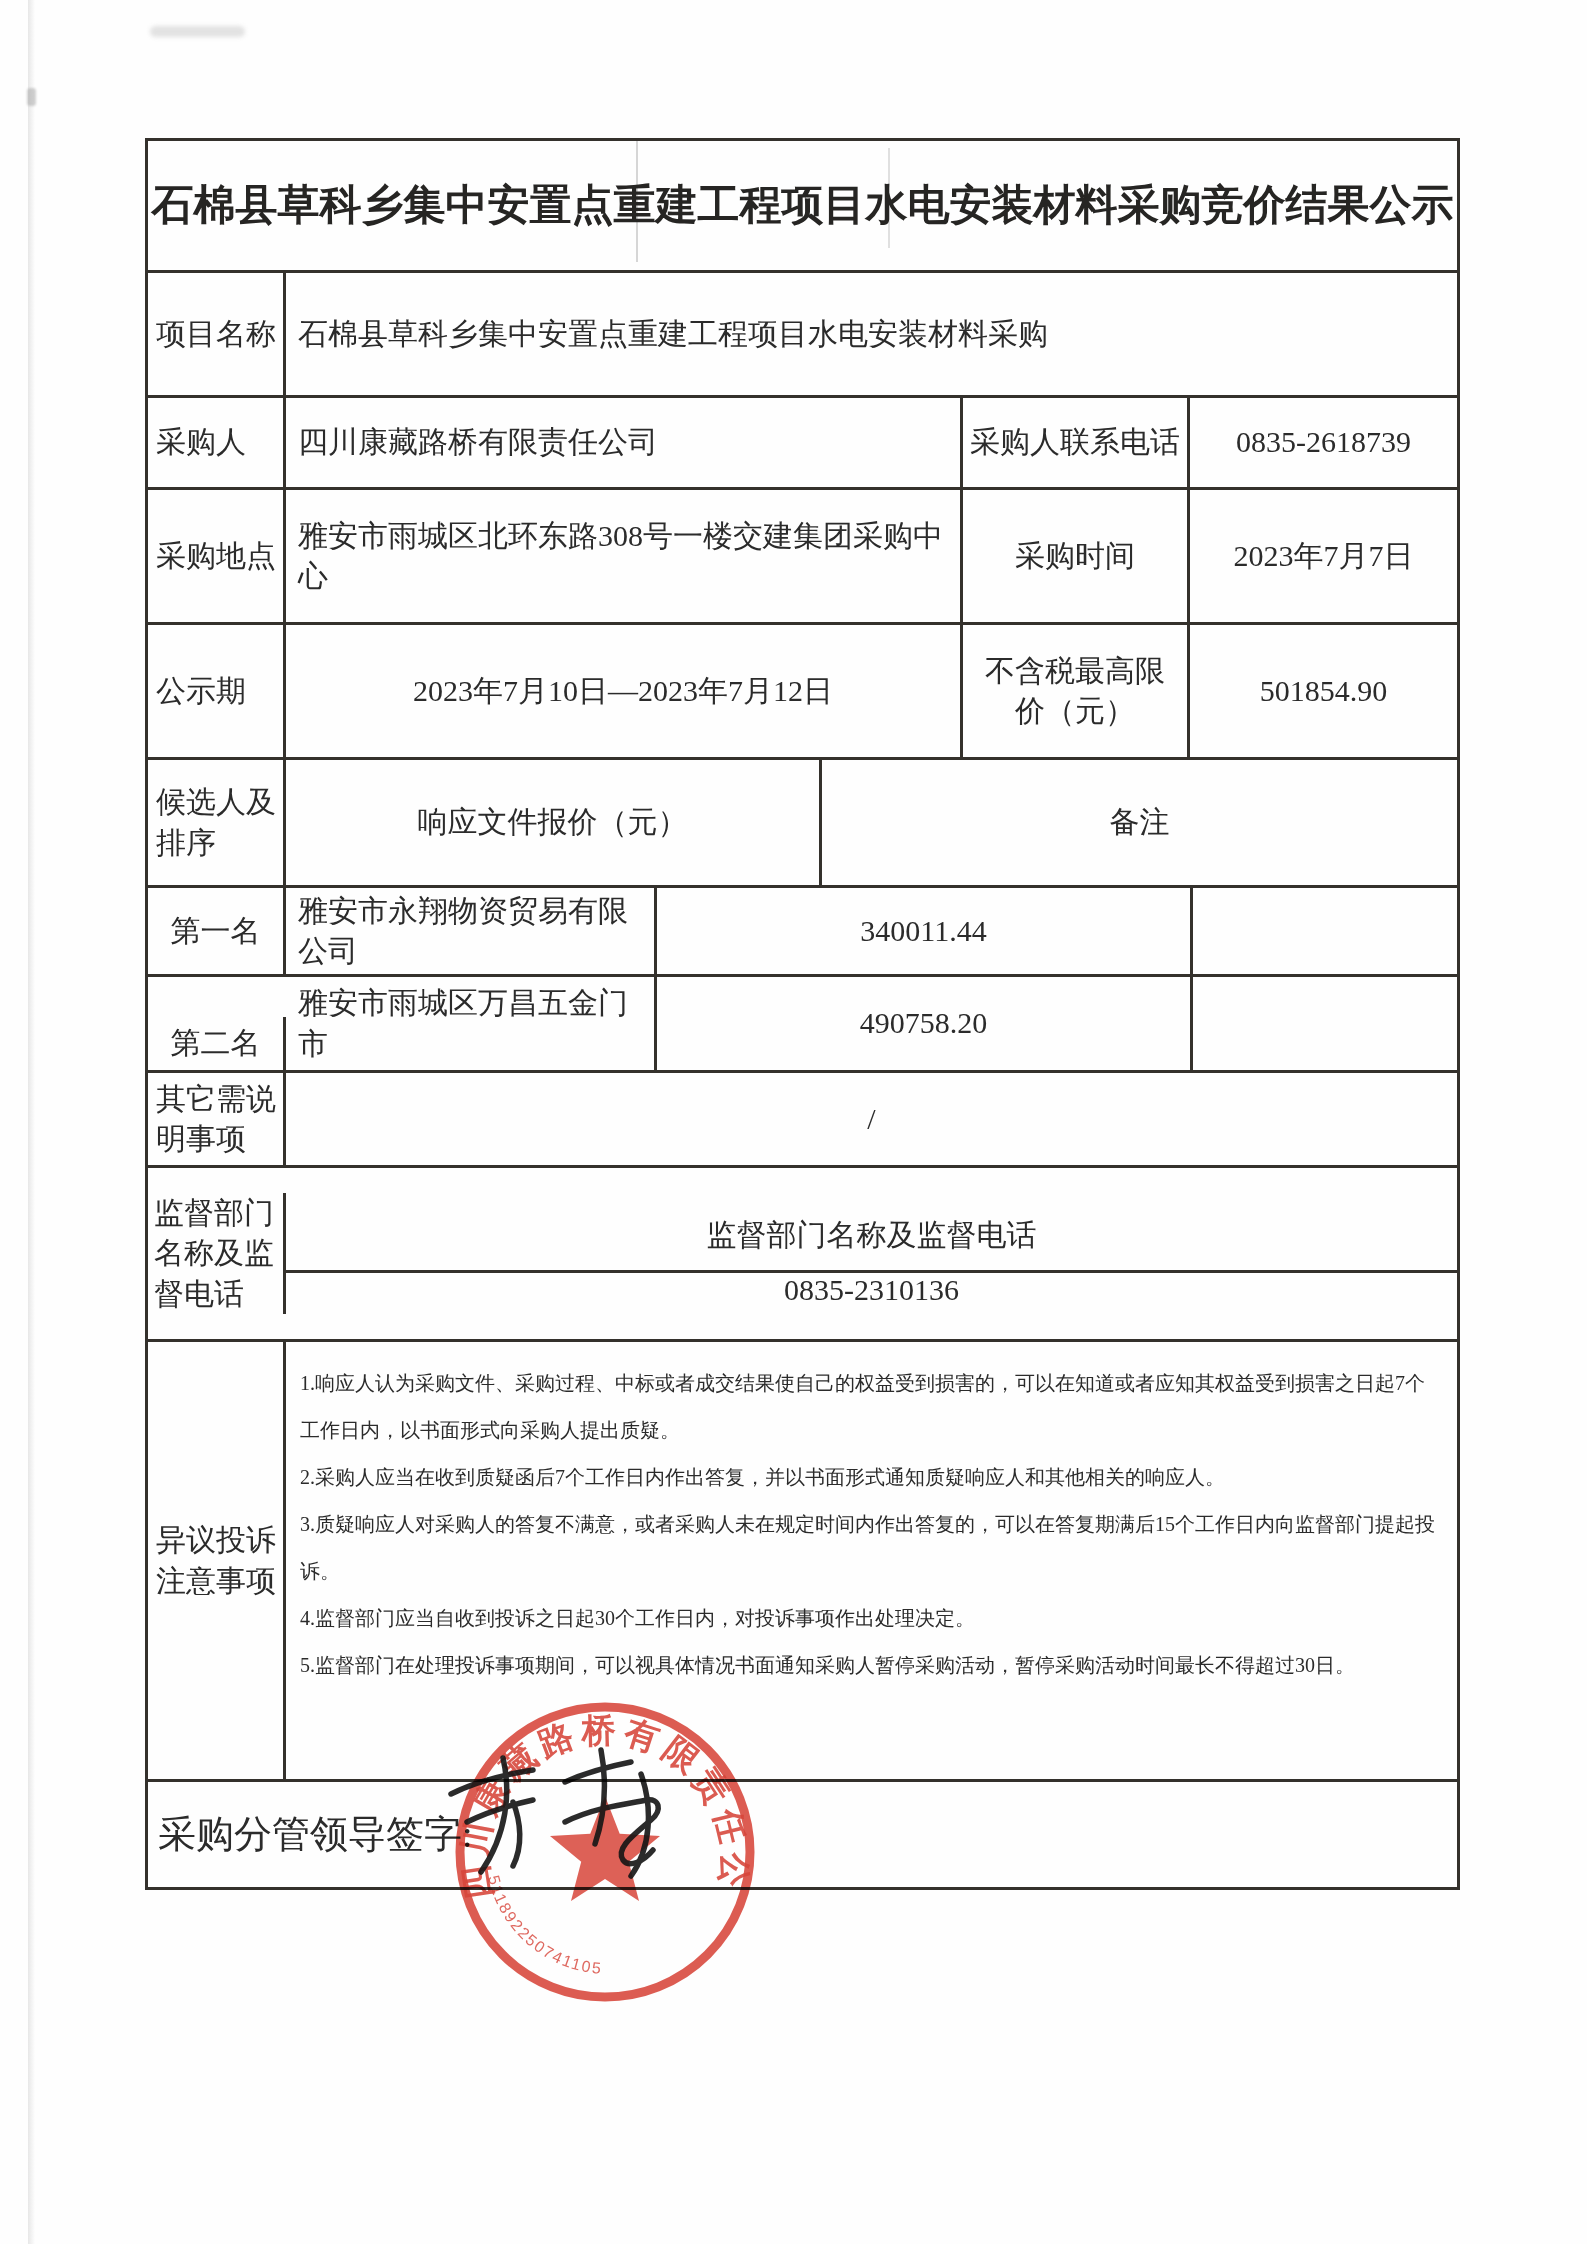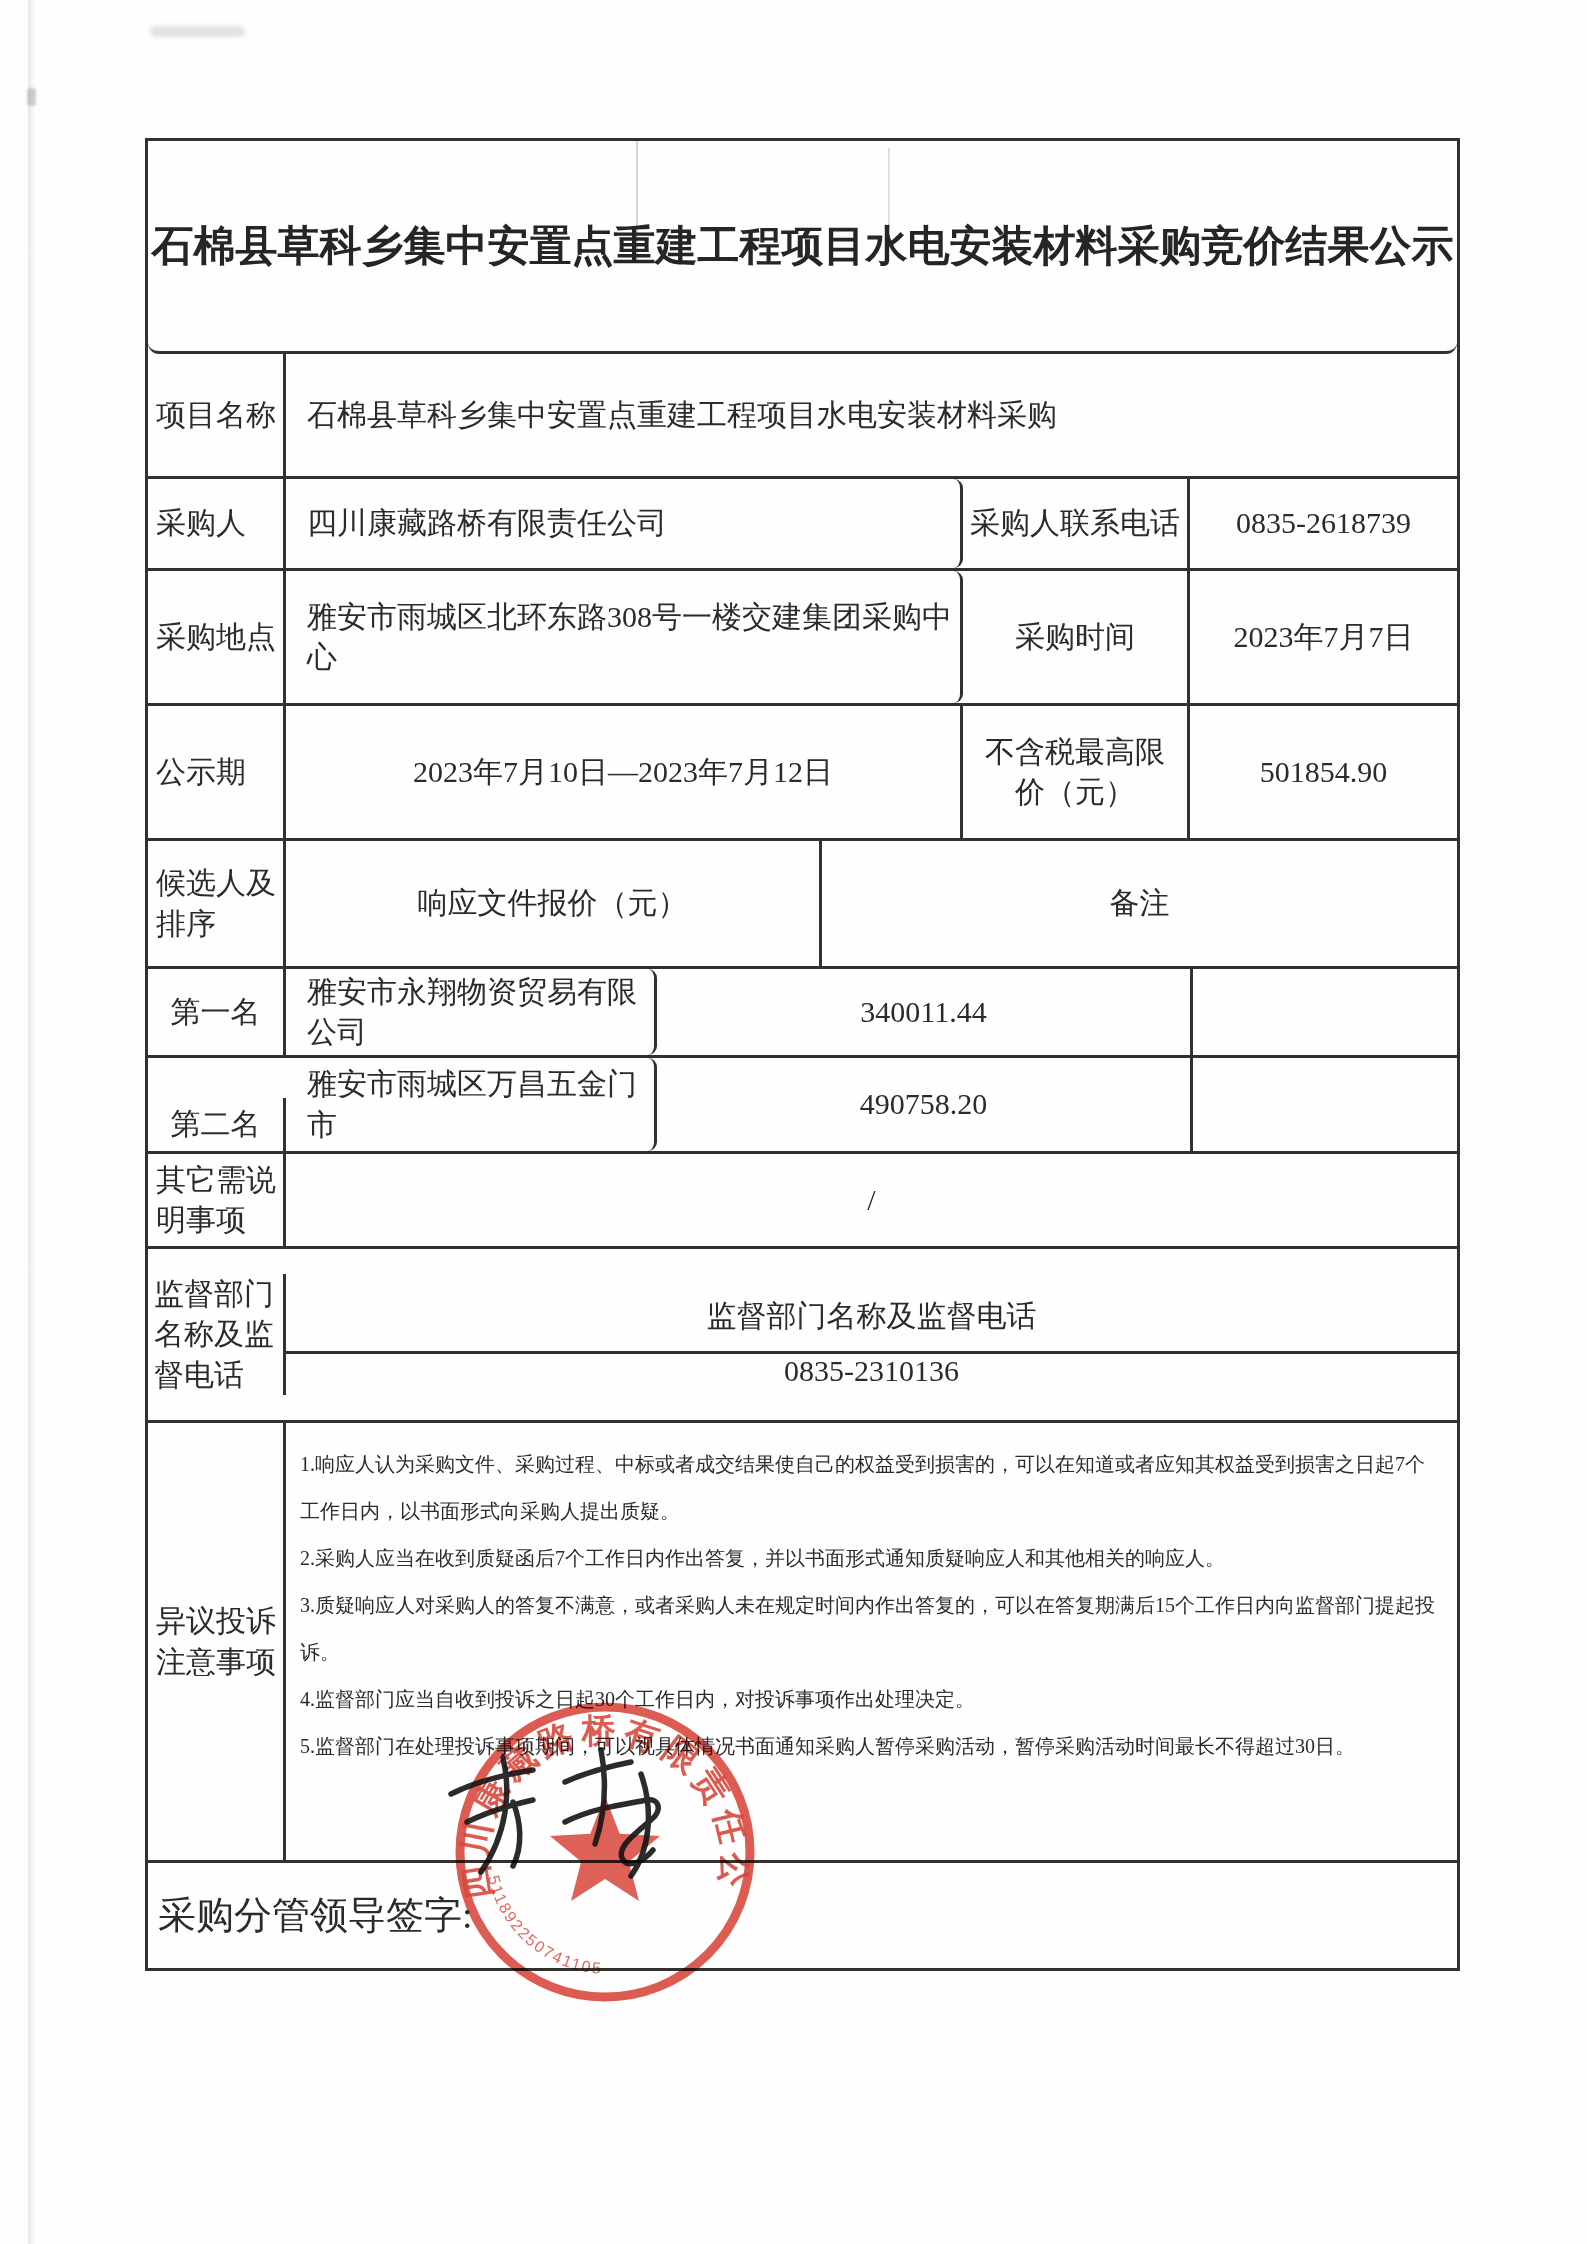--- a/index.html
+++ b/index.html
@@ -26,23 +26,23 @@
   .row:last-child { border-bottom:none; }
   .c { border-right:3px solid #34312c; box-sizing:border-box; display:flex;
        align-items:center; font-size:30px; line-height:1.35; }
   .c:last-child { border-right:none; }
   .w-label { width:138px; padding-left:8px; }
   .w-b1 { width:677px; }
   .w-b2 { width:227px; }
   .w-c1 { width:371px; }
   .w-c2 { width:536px; }
   .grow { flex:1; }
-  .pad-l { padding-left:21px;border-radius:9px; }
+  .pad-l { padding-left:12px; }
   .ctr { justify-content:center; text-align:center; }
-  .r-title { height:213px;border-radius:11px; }
+  .r-title { height:132px; }
   .r-title .c { font-family:"Liberation Sans","DejaVu Sans",sans-serif;
     font-weight:bold; font-size:42px; color:#262523; justify-content:center; width:100%; }
   .r-project { height:125px; }
   .r-purchaser { height:92px; }
   .r-location { height:135px; }
   .r-publicity { height:135px; }
   .r-cand-head { height:128px; }
   .r-cand-1 { height:89px; }
   .r-cand-2 { height:96px; }
   .r-other { height:95px; }

